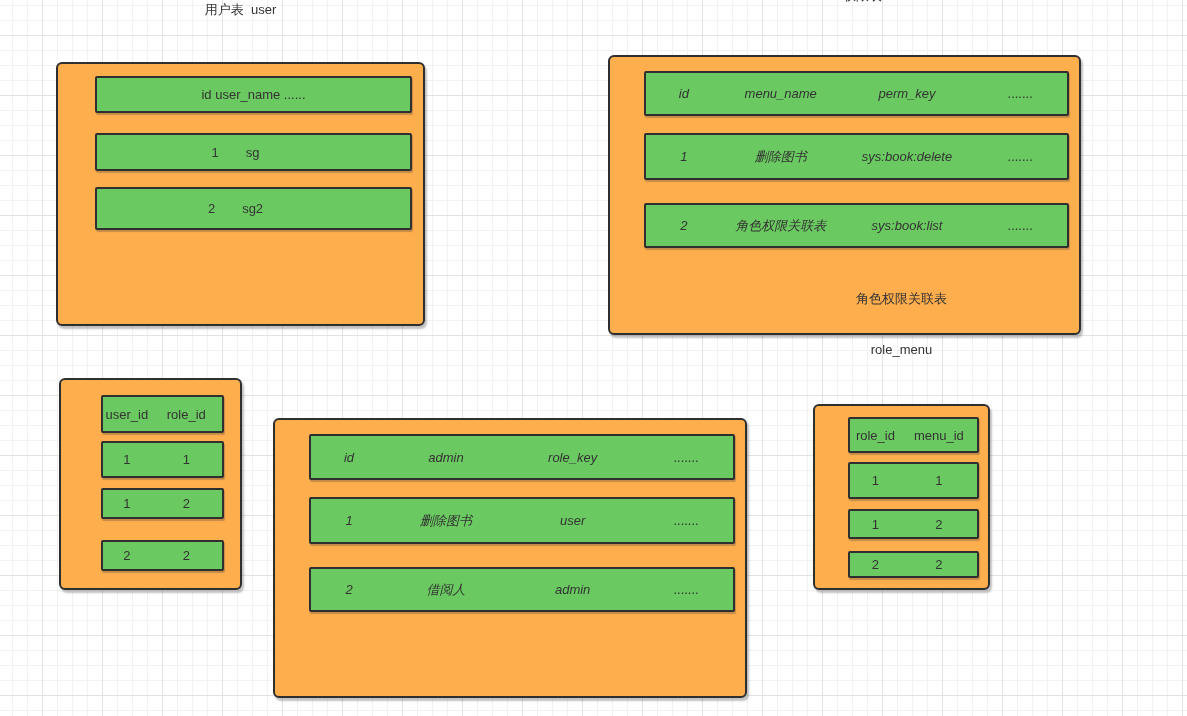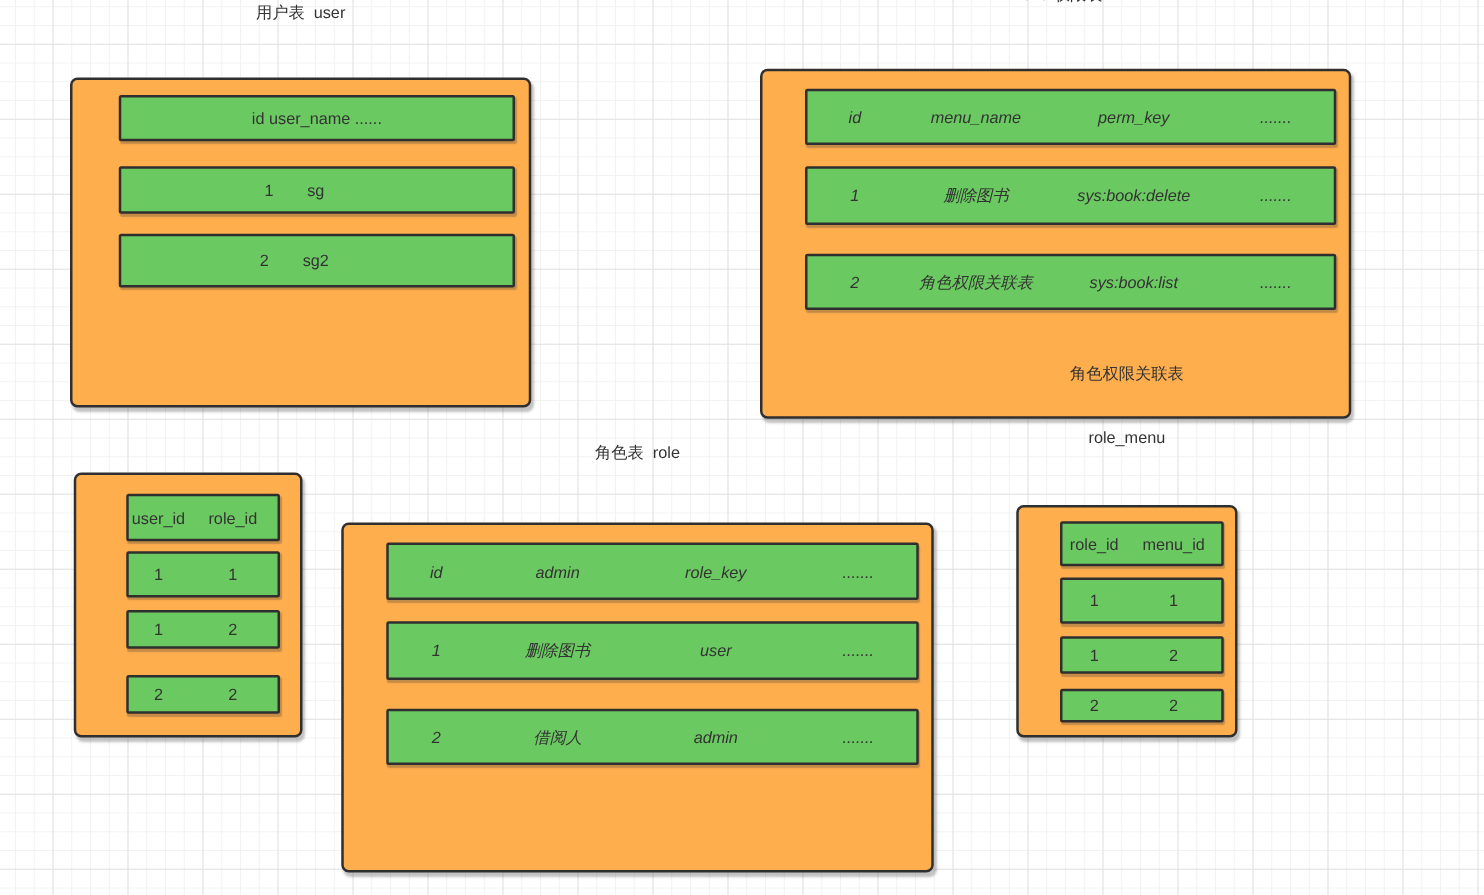--- a/index.html
+++ b/index.html
@@ -157,23 +157,20 @@
       <span class="cell">2</span>
     </div>
     <div class="row cols2">
       <span class="cell">2</span>
       <span class="cell">2</span>
     </div>
   </div>
 </section>
 
 <section class="table t-role">
-  <div class="title">
-    <div>角色表  role</div>
-  </div>
   <div class="box">
     <div class="row cols4">
       <span class="cell">id</span>
       <span class="cell">admin</span>
       <span class="cell">role_key</span>
       <span class="cell">.......</span>
     </div>
     <div class="row cols4">
       <span class="cell">1</span>
       <span class="cell">删除图书</span>

